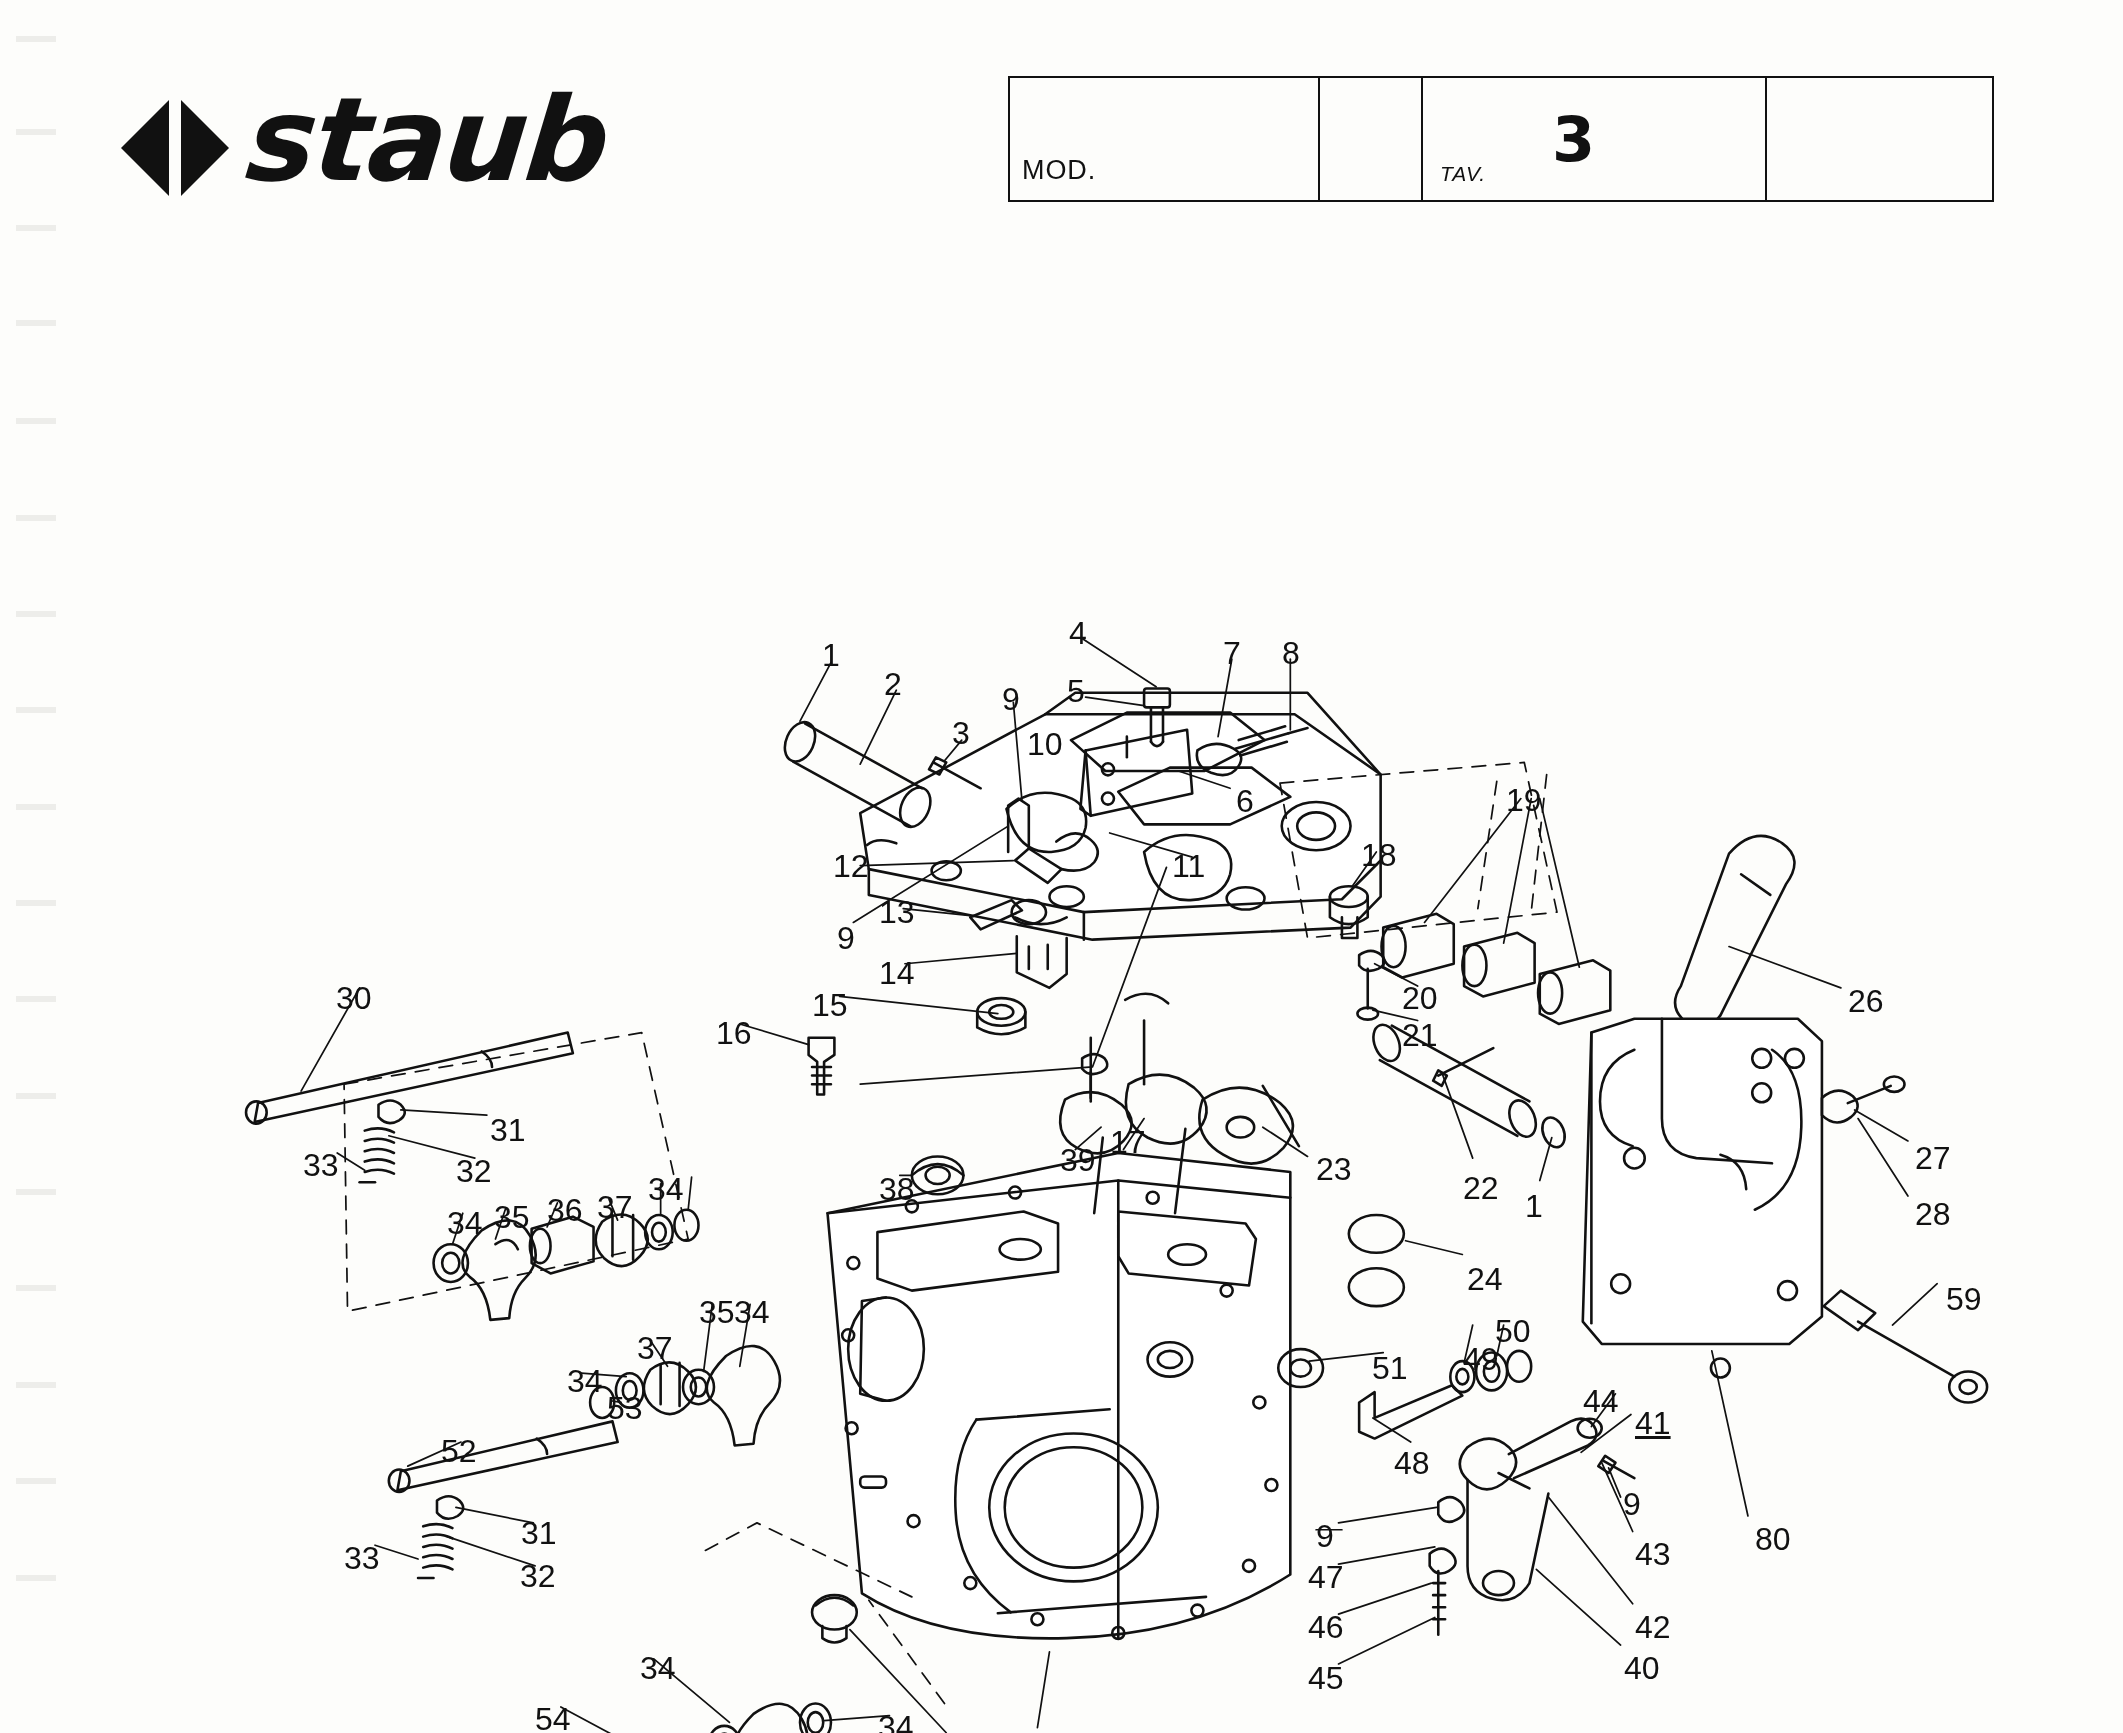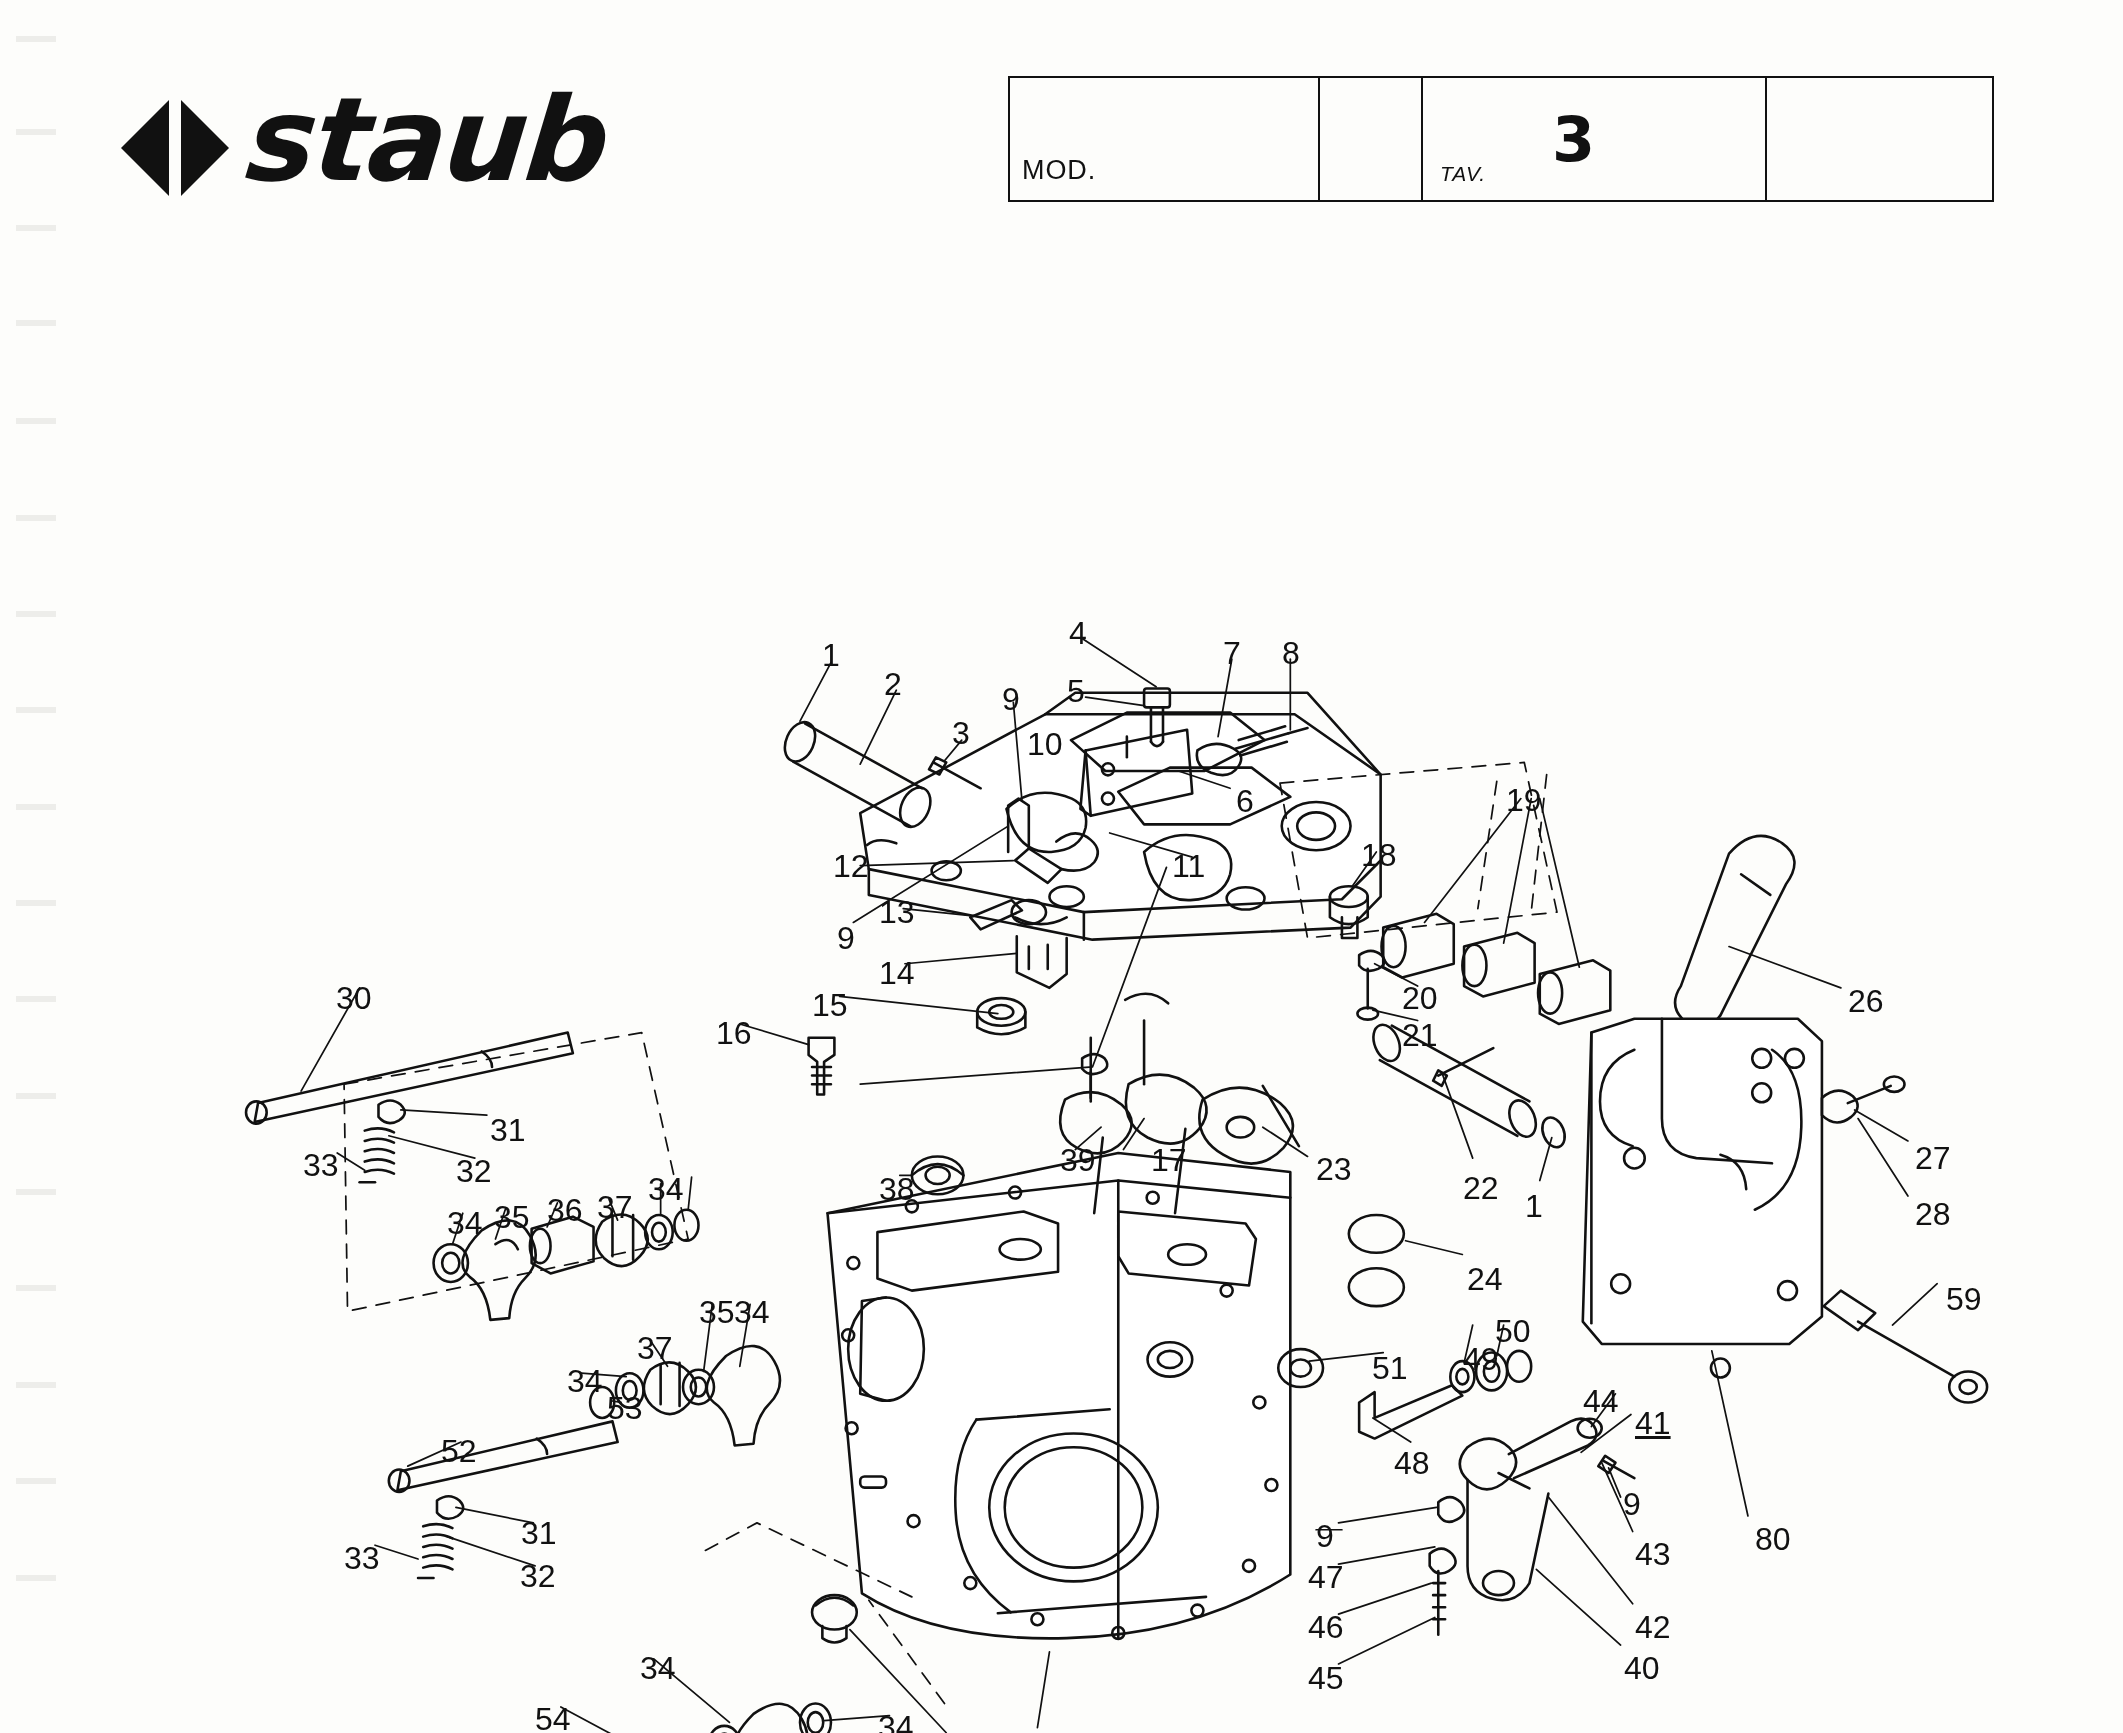--- a/index.html
+++ b/index.html
@@ -622,21 +622,21 @@
     <div class="callout" style="left:837px;  top:664px;">9</div>
     <div class="callout" style="left:1316px; top:1262px;">9</div>
     <div class="callout" style="left:1623px; top:1230px;">9</div>
     <div class="callout" style="left:1027px; top:470px;">10</div>
     <div class="callout" style="left:1172px; top:592px;">11</div>
     <div class="callout" style="left:833px;  top:592px;">12</div>
     <div class="callout" style="left:879px; top:638px;">13</div>
     <div class="callout" style="left:879px; top:699px;">14</div>
     <div class="callout" style="left:812px;  top:731px;">15</div>
     <div class="callout" style="left:716px;  top:759px;">16</div>
-    <div class="callout" style="left:1110px; top:886px;margin-left:41px;">17</div>
+    <div class="callout" style="left:1110px; top:868px;">17</div>
     <div class="callout" style="left:1361px; top:581px;">18</div>
     <div class="callout" style="left:1506px; top:526px;">19</div>
     <div class="callout" style="left:1402px; top:724px;">20</div>
     <div class="callout" style="left:1402px; top:761px;">21</div>
     <div class="callout" style="left:1463px; top:914px;">22</div>
     <div class="callout" style="left:1316px; top:895px;">23</div>
     <div class="callout" style="left:1467px; top:1005px;text-align:right;">24</div>
     <div class="callout" style="left:1848px; top:727px;">26</div>
     <div class="callout" style="left:1915px; top:884px;">27</div>
     <div class="callout" style="left:1915px; top:940px;">28</div>

